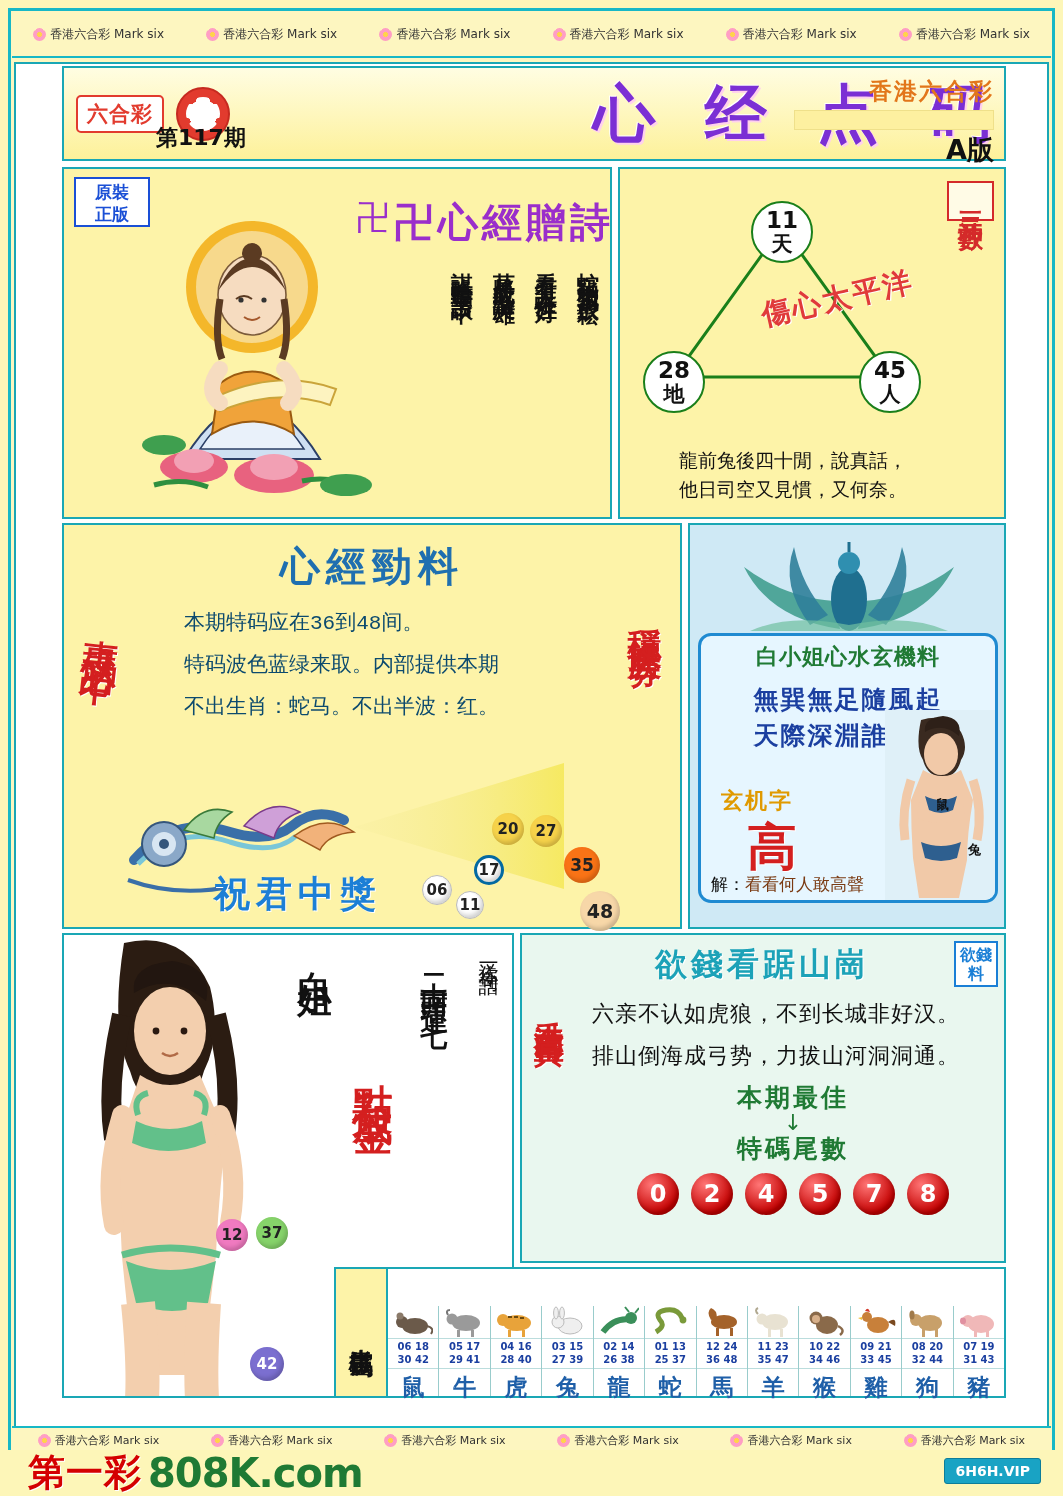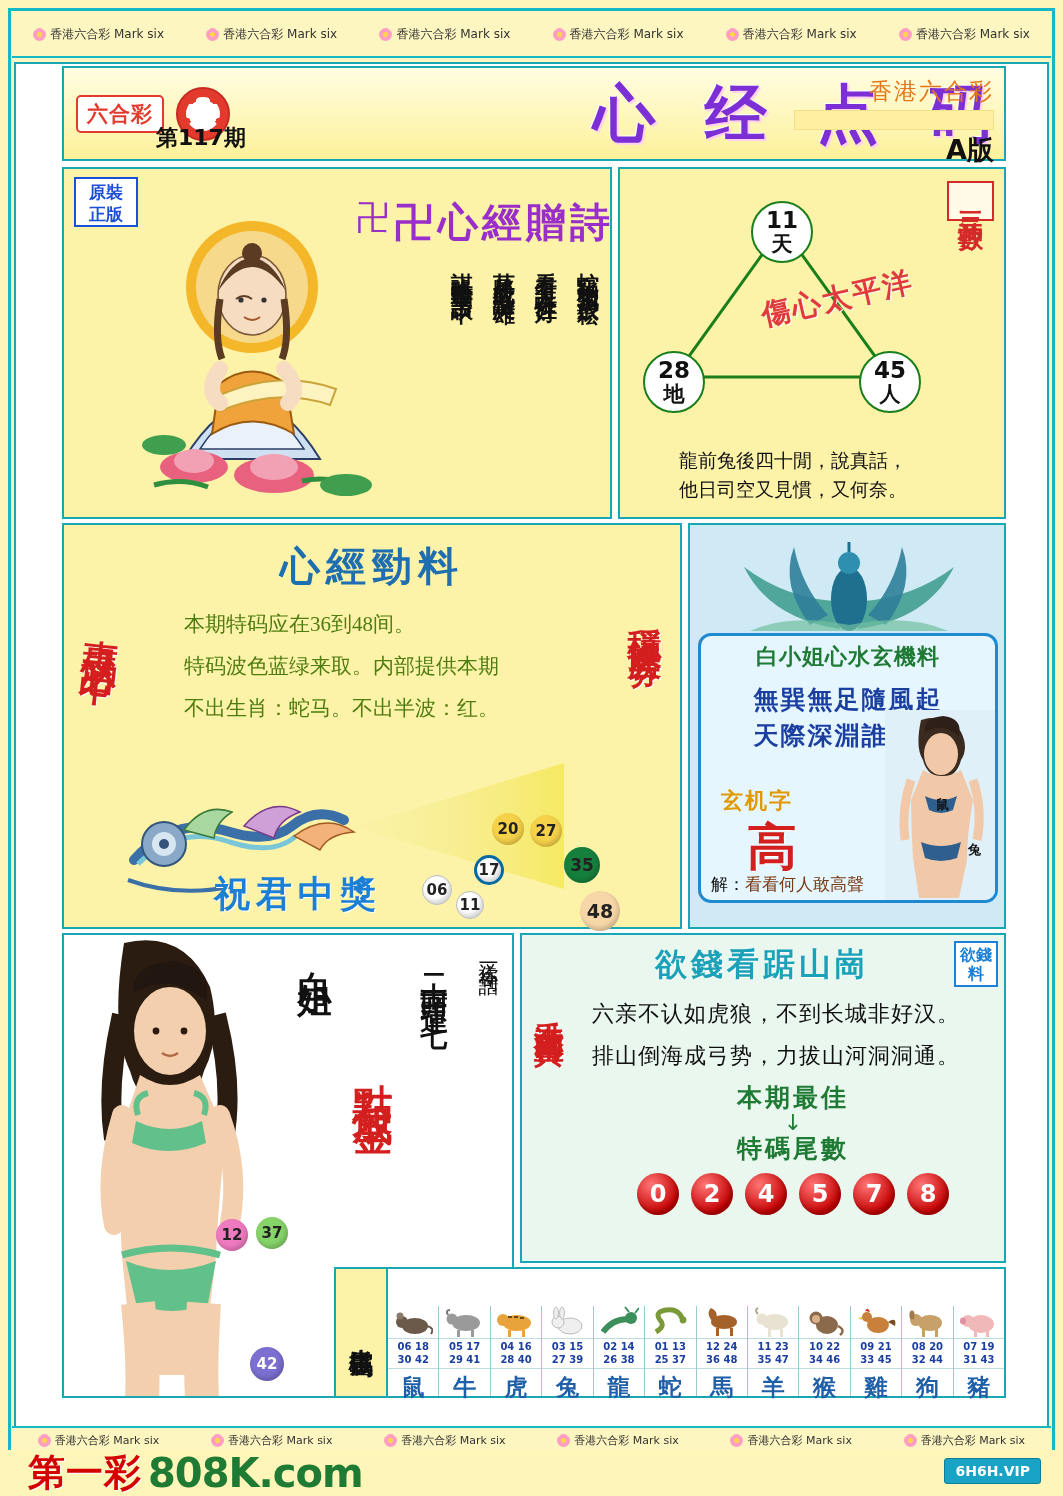--- a/index.html
+++ b/index.html
@@ -139,37 +139,37 @@
     margin-left:-30px;
   }
   .issue-no {
     position:absolute; left:92px; bottom:6px;
     font-size:22px; font-weight:bold; color:#111;
   }
   .title-right {
     position:absolute; right:10px; top:8px; text-align:right;
   }
   .hk-label {
-    font-size:23px; font-weight:normal; color:#e2761a; letter-spacing:2px;
+    font-size:23px; font-weight:bold; color:#e2761a; letter-spacing:2px;
   }
   .hk-bar {
     width:200px; height:20px; background:#fdf0a0; margin-top:3px;
     border:1px solid #efe08a;
   }
   .ver-label {
     font-size:27px; font-weight:bold; color:#111; margin-top:2px;
   }
 
   
   .upper-left {
     position:absolute; left:0; top:101px; width:550px; height:352px;
     background:#fdf3a8; border:2px solid #1aa7b5;
   }
   .badge-zhengban {
-    position:absolute; left:10px; top:8px; width:64px; height:50px;
+    position:absolute; left:10px; top:8px; width:76px; height:50px;
     border:2px solid #1a4fd6; color:#1a4fd6; background:#fff;
     font-size:17px; font-weight:bold; line-height:22px; text-align:center;
     padding-top:2px;
   }
   .buddha {
     position:absolute; left:60px; top:30px; width:260px; height:300px;
   }
   .sutra-title {
     position:absolute; left:330px; top:26px;
     font-size:40px; font-weight:bold; color:#9a2ecb;
@@ -240,22 +240,22 @@
   }
   .vert-right-red {
     position:absolute; right:12px; top:78px;
     writing-mode:vertical-rl;
     font-size:34px; font-weight:bold; color:#d41f1f;
     letter-spacing:8px;
     text-shadow:1px 1px 0 #fff;
   }
   .mid-lines {
     position:absolute; left:120px; top:78px; width:420px;
-    font-size:21px; color:#4d7c0f; line-height:2.0;
-    font-family:Liberation Serif, serif;
+    font-size:21px; color:#0c4a6e; line-height:2.0;
+    font-family:Liberation Mono, monospace;
   }
   .dragon-art {
     position:absolute; left:60px; top:215px; width:330px; height:170px;
   }
   .ball {
     position:absolute; border-radius:50%;
     display:flex; align-items:center; justify-content:center;
     font-size:15px; font-weight:bold; color:#222;
     box-shadow:inset -2px -3px 4px rgba(0,0,0,.18);
   }
@@ -630,21 +630,21 @@
         </div>
       <div class="ball" style="left:410px; top:330px; width:30px; height:30px; background:#ffffff; border:3px solid #0369a1;">
           <span>17</span>
         </div>
       <div class="ball" style="left:428px; top:288px; width:32px; height:32px; background:#f6d24a;">
           <span>20</span>
         </div>
       <div class="ball" style="left:466px; top:290px; width:32px; height:32px; background:#f6d24a;">
           <span>27</span>
         </div>
-      <div class="ball" style="left:500px; top:322px; width:36px; height:36px; background:#15803d; font-size:17px;">
+      <div class="ball" style="left:500px; top:322px; width:36px; height:36px; background:#f97316; font-size:17px;">
           <span>35</span>
         </div>
       <div class="ball" style="left:516px; top:366px; width:40px; height:40px; background:#f7d7a8; font-size:19px;">
           <span>48</span>
         </div>
 
       <div class="blessing">祝君中獎</div>
     </div>
 
     <div class="mid-right">

